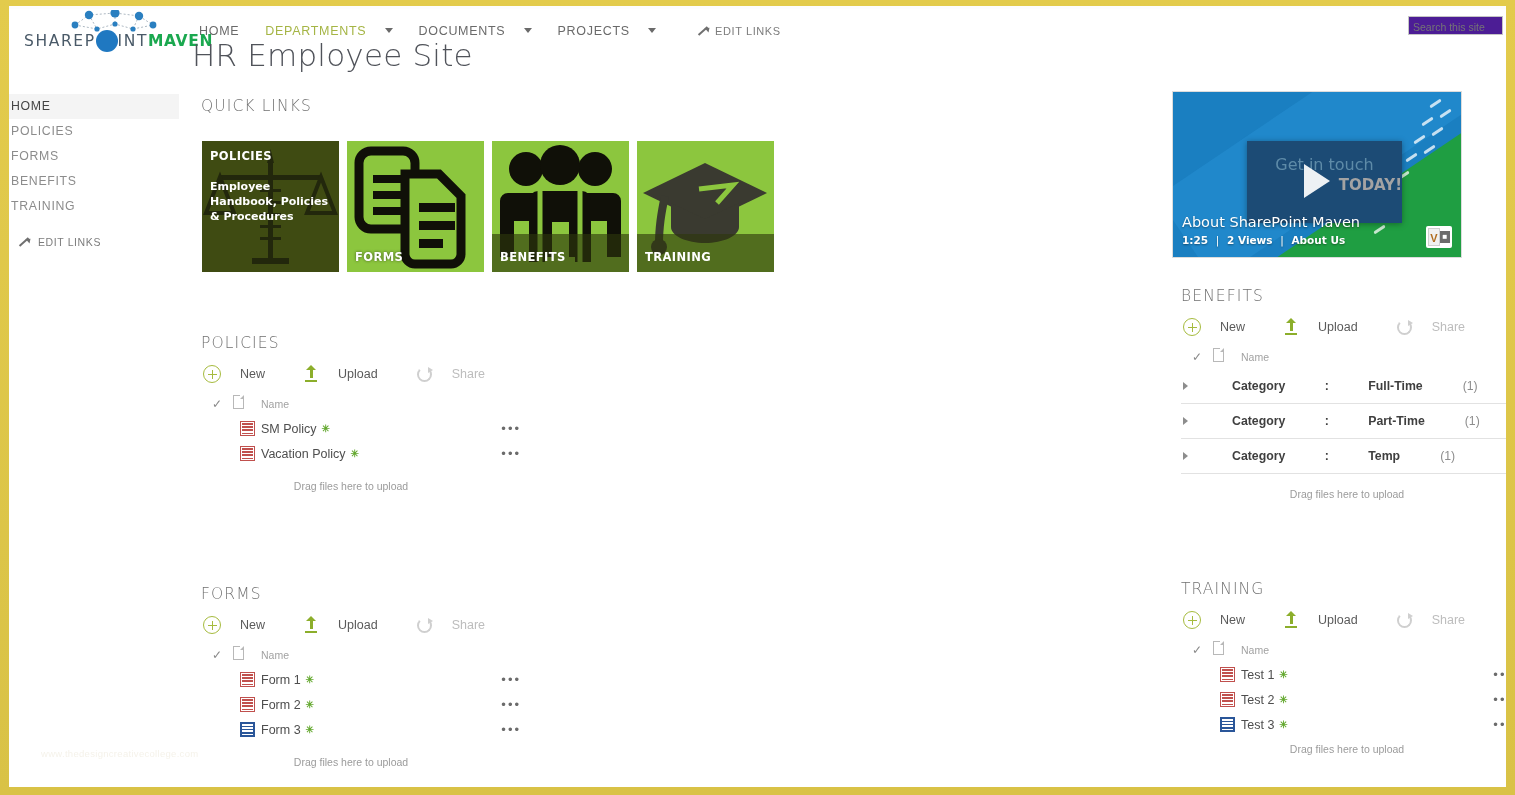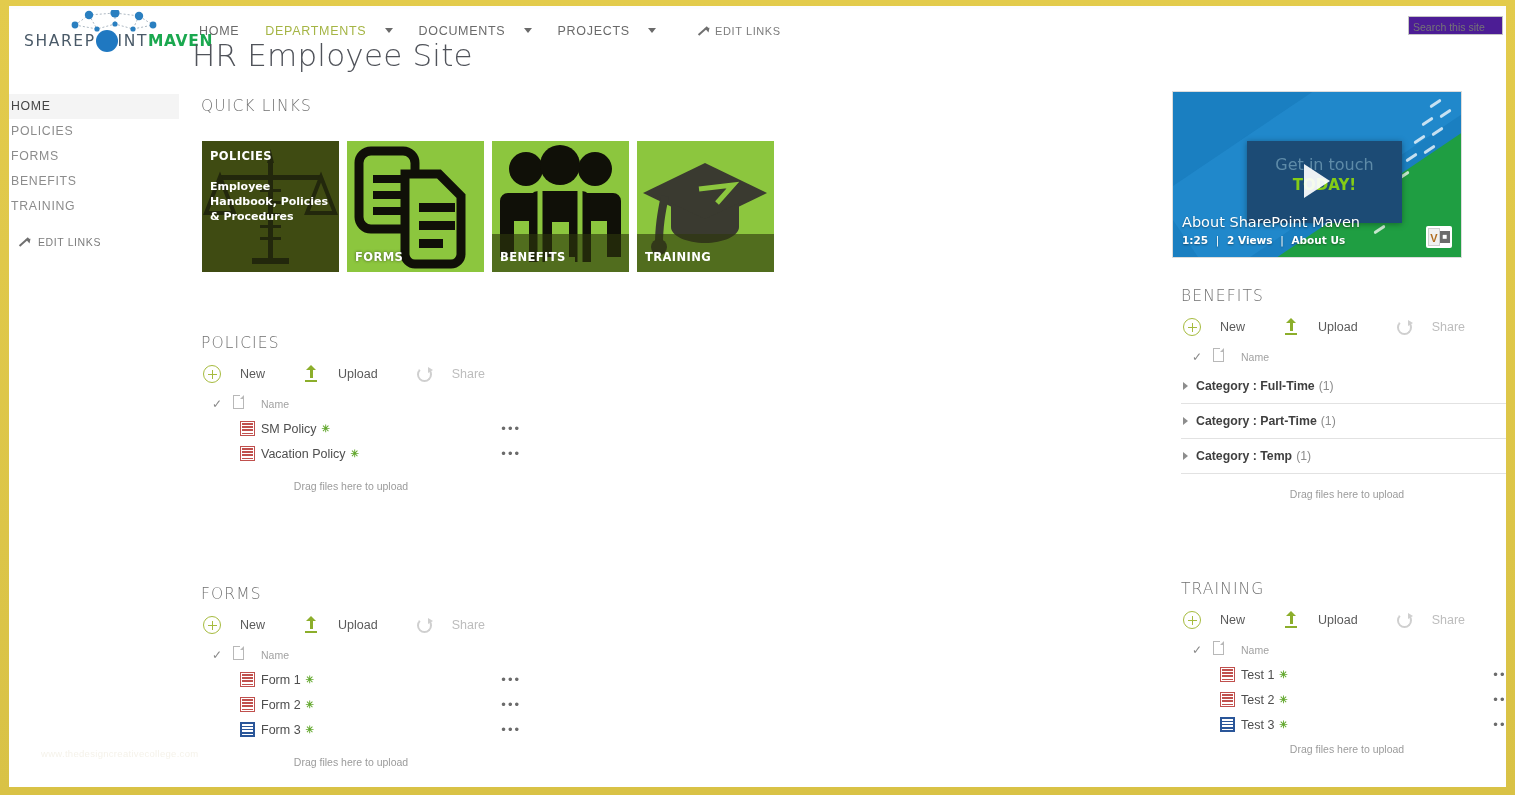--- a/index.html
+++ b/index.html
@@ -210,21 +210,21 @@
   .fileicon.word .body { background:#2a5699; }
   .fileicon.word .bars i { background:#fff; }
   .lib .dragtext {
     margin-top:14px; text-align:center; font-size:10.5px; color:#9b9b9b;
     width:300px;
   }
 
   
   .grouprow {
     display:flex; align-items:center; height:35px;
-    border-bottom:1px solid #e2e2e2; font-size:12.3px; color:#5d5d5d;
+    border-bottom:1px solid #e2e2e2; font-size:12.3px; color:#5d5d5d;gap:36px;
   }
   .grouprow .tri {
     width:0;height:0;border-top:4px solid transparent;border-bottom:4px solid transparent;
     border-left:5px solid #8d8d8d; margin:0 8px 0 2px;
   }
   .grouprow b { color:#3f3f3f; }
   .grouprow .cnt { color:#8d8d8d; margin-left:4px; }
 
   
   #video {
@@ -249,22 +249,22 @@
   }
   #video .screen {
     position:absolute; left:74px; top:49px; width:155px; height:82px;
     background:#1c4b75; box-shadow:0 1px 6px rgba(0,0,0,.35);
   }
   #video .screen .t1 {
     position:absolute; left:0; right:0; top:14px; text-align:center;
     font-family:"DejaVu Sans", sans-serif; font-size:16px; color:#5e8ba8; font-weight:500;
   }
   #video .screen .t2 {
-    position:absolute; left:0; right:0; top:35px; text-align:center;
-    font-family:"DejaVu Sans", sans-serif; font-size:15px; color:#84cc16; font-weight:bold;
+    position:absolute; left:0; right:0; top:35px; text-align:right;
+    font-family:"DejaVu Sans", sans-serif; font-size:15px; color:#a3a3a3; font-weight:bold;
   }
   #video .play {
     position:absolute; left:131px; top:72px; width:0; height:0;
     border-left:26px solid rgba(255,255,255,.92);
     border-top:17px solid transparent; border-bottom:17px solid transparent;
   }
   #video .vtitle {
     position:absolute; left:9px; bottom:27px; color:#fff;
     font-family:"DejaVu Sans", sans-serif; font-size:14.5px; font-weight:500;
     text-shadow:0 1px 2px rgba(0,0,0,.4);

